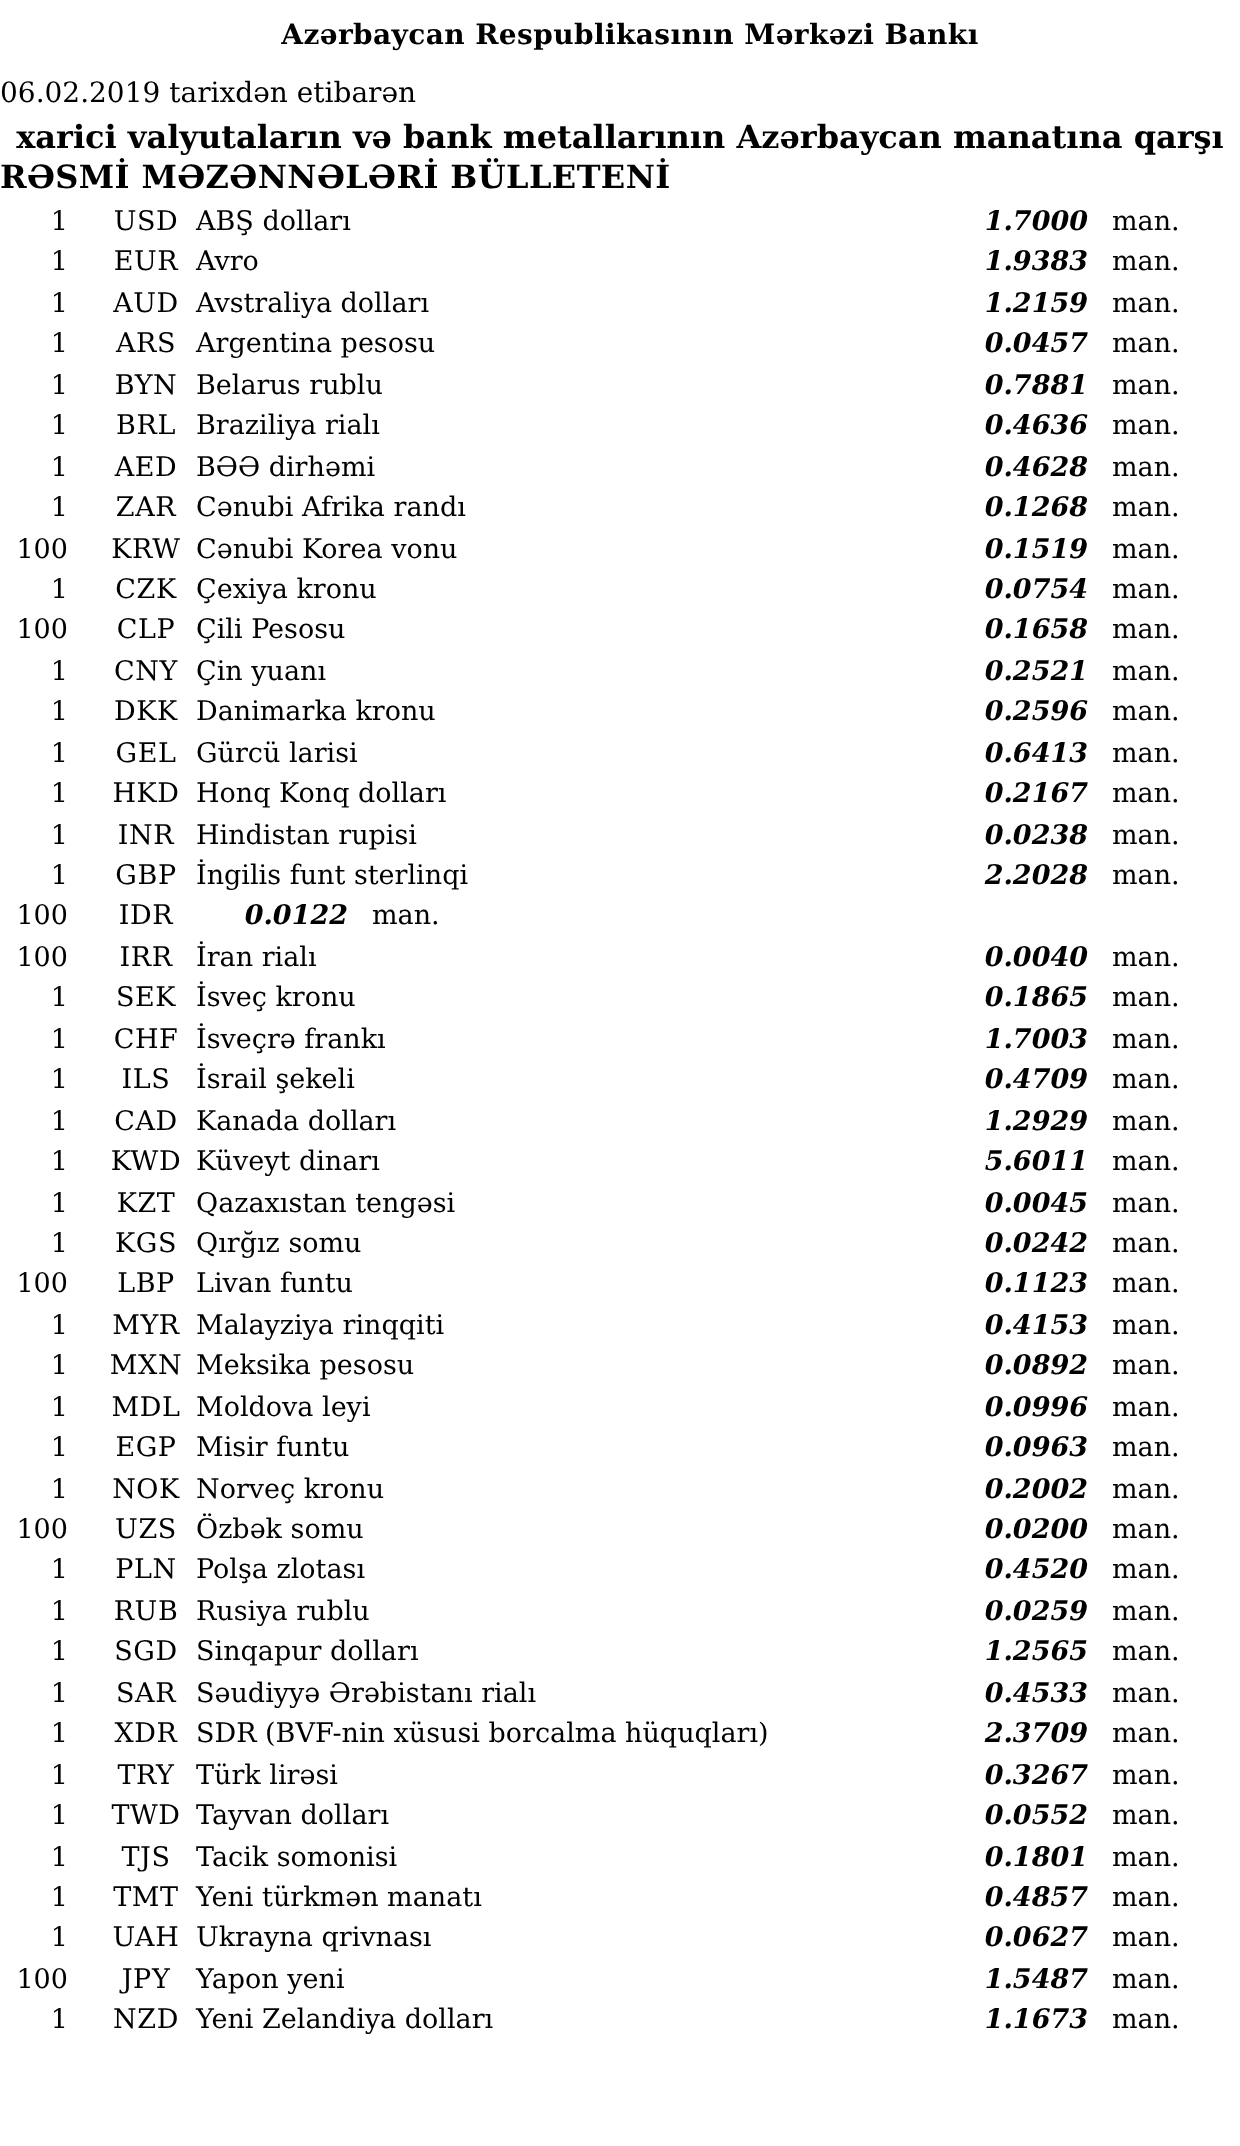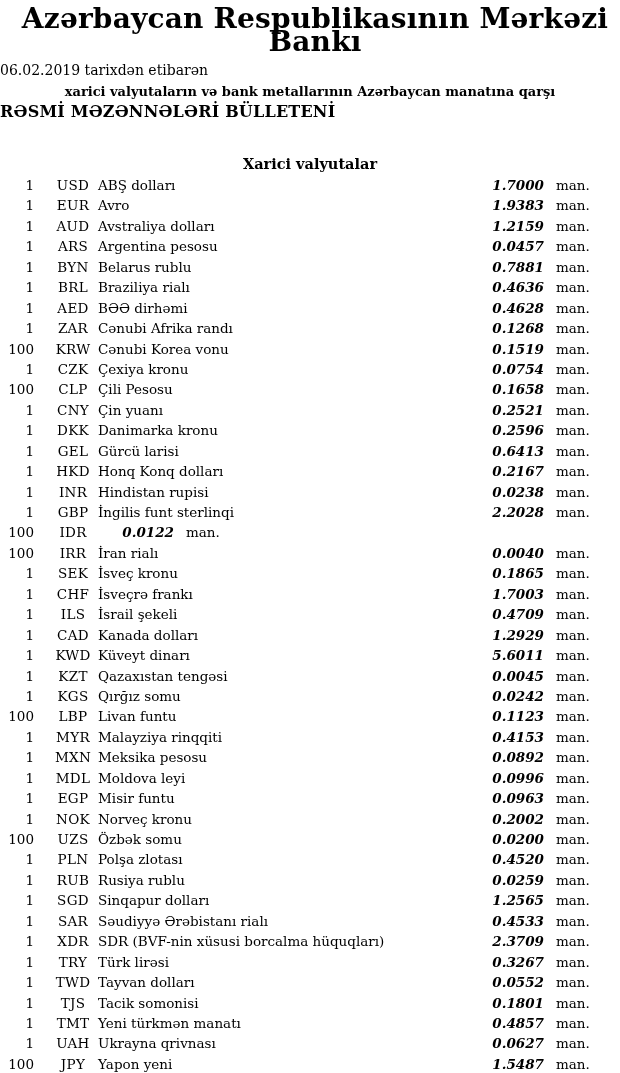--- a/index.html
+++ b/index.html
@@ -11,37 +11,37 @@
     position: relative;
     width: 620px;
     height: 1073px;
     background: #ffffff;
     color: #000000;
     font-family: "DejaVu Serif", "Liberation Serif", serif;
     overflow: hidden;
   }
   .doc-title {
     margin: 7px 0 0 0;
-    font-size: 28px;
+    font-size: 14px;
     line-height: 23px;
     font-weight: 700;
     text-align: center;
     letter-spacing: 0.2px;
     padding-left: 10px;
   }
   .date-line {
     margin-top: 9px;
     font-size: 14px;
     line-height: 17px;
     font-weight: 400;
     text-align: left;
   }
   .subtitle-line {
     margin-top: 3px;
-    font-size: 13px;
+    font-size: 16px;
     line-height: 19px;
     font-weight: 700;
     text-align: center;
   }
   .bulletin-title {
     margin-top: 1px;
     font-size: 16px;
     line-height: 19px;
     font-weight: 700;
     text-align: left;
@@ -101,21 +101,20 @@
 <body>
 
 <div class="page">
   <header>
     <h1 class="doc-title">Azərbaycan Respublikasının Mərkəzi Bankı</h1>
     <div class="date-line">06.02.2019 tarixdən etibarən</div>
     <div class="subtitle-line">xarici valyutaların və bank metallarının Azərbaycan manatına qarşı</div>
     <div class="bulletin-title">RƏSMİ MƏZƏNNƏLƏRİ BÜLLETENİ</div>
   </header>
 
-  <div class="section-title">Xarici valyutalar</div>
 
   <div class="rates-table">
       <div class="row">
         <span class="qty">1</span>
         <span class="code">USD</span>
         <span class="name">ABŞ dolları</span>
         <span class="rate">1.7000</span>
         <span class="unit">man.</span>
       </div>
       <div class="row">

